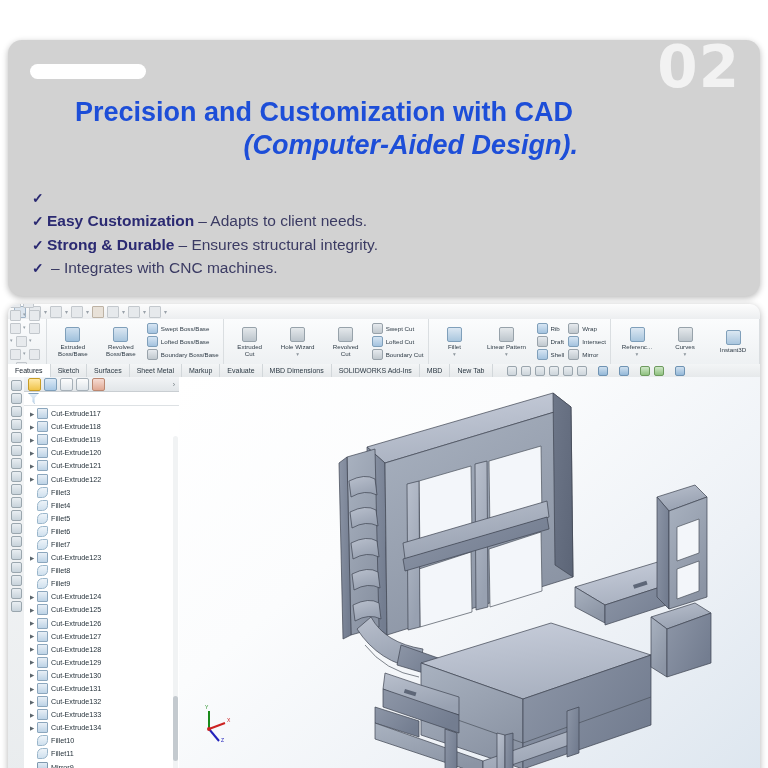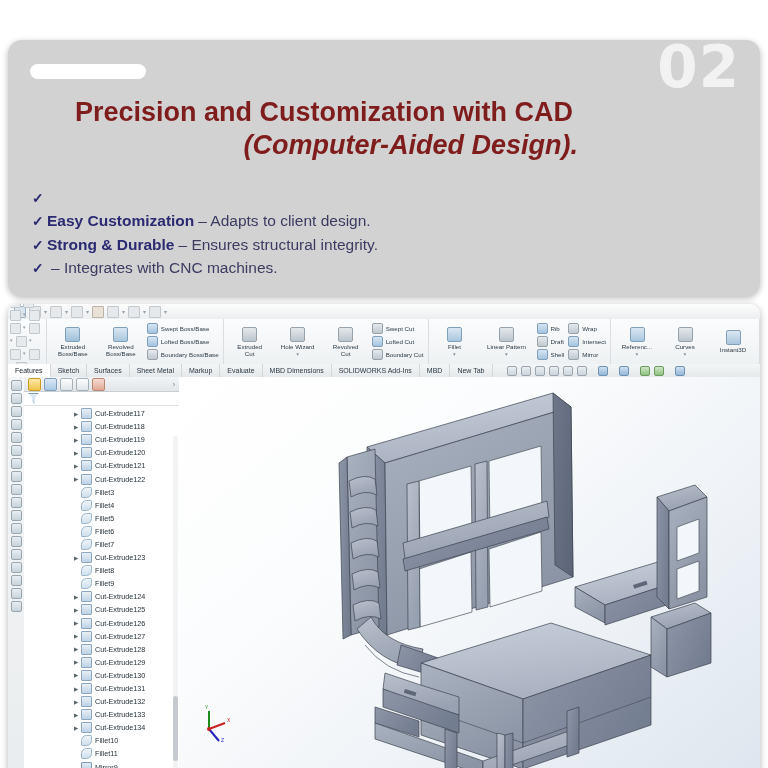--- a/index.html
+++ b/index.html
@@ -25,21 +25,21 @@
   }
   .banner-num{
     position:absolute;right:20px;top:-2px;
     font-size:58px;font-weight:700;color:#f2f2f2;
     letter-spacing:1px;line-height:1;
     font-family:"DejaVu Sans", sans-serif;
   }
   .title{
     position:absolute;left:0;top:56px;width:632px;
     text-align:center;
-    color:#7f1d1d;
+    color:#1d4ed8;
     font-weight:700;
     font-size:27px;
     line-height:1.22;
     padding:0 28px;
     box-sizing:border-box;
   }
   .title .ln1{display:block;}
   .title .ln2{display:block;font-style:italic;text-align:right;padding-right:34px;}
 
   .bullets{
@@ -175,21 +175,21 @@
   .tree-tabs .chev{margin-left:auto;margin-right:4px;font-size:7px;color:#6d777e;}
   .tree-filter{
     height:13px;border-bottom:1px solid #dde1e4;display:flex;align-items:center;padding-left:4px;
   }
   .tree-filter .fi{
     width:9px;height:9px;
     background:linear-gradient(#e4eef7,#b9d2e8);border:1px solid #7f9fba;
     clip-path:polygon(0 0,100% 0,60% 45%,60% 100%,40% 80%,40% 45%);
   }
   .tree-list{
-    flex:1;overflow:hidden;position:relative;padding-top:1px;padding-left:44px;
+    flex:1;overflow:hidden;position:relative;padding-top:1px;
   }
   .trow{
     display:flex;align-items:center;height:13.1px;padding-left:6px;font-size:7.2px;color:#1d2a33;
     white-space:nowrap;
   }
   .trow .arw{width:7px;font-size:5.5px;color:#5c666d;}
   .trow .arw.none{visibility:hidden;}
   .trow .ti{
     width:9px;height:9px;margin-right:3px;border-radius:1px;flex:0 0 9px;
     background:linear-gradient(#e8eff6,#bdd3e6);border:1px solid #8ba6bd;
@@ -241,21 +241,21 @@
       <span class="ln2">(Computer-Aided Design).</span>
     </div>
 
     <div class="bullets">
       <div class="bullet">
         <span class="chk">✓</span>
       </div>
       <div class="bullet">
         <span class="chk">✓</span>
         <span class="bold">Easy Customization</span>
-        <span class="rest">– Adapts to client design.</span>
+        <span class="rest">– Adapts to client needs.</span>
       </div>
       <div class="bullet">
         <span class="chk">✓</span>
         <span class="bold">Strong &amp; Durable</span>
         <span class="rest">– Ensures structural integrity.</span>
       </div>
       <div class="bullet">
         <span class="chk">✓</span>
         <span class="rest">– Integrates with CNC machines.</span>
       </div>

